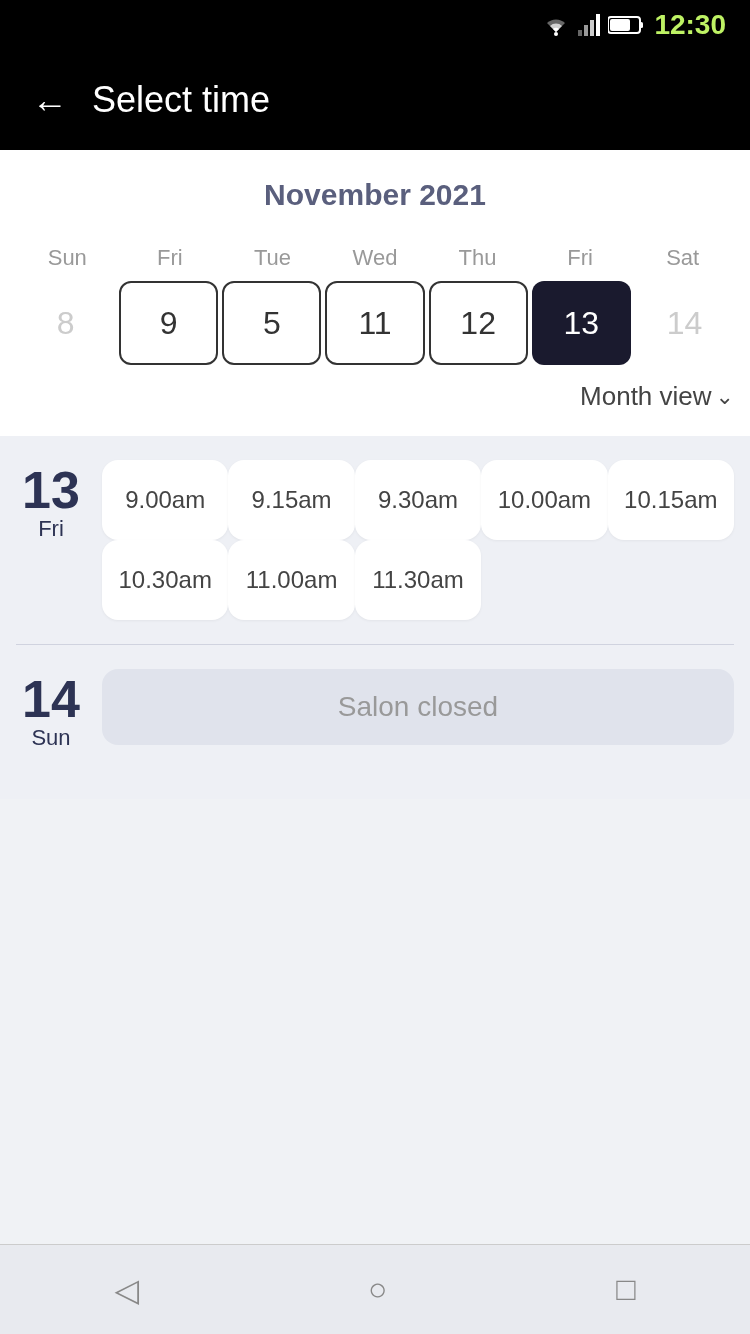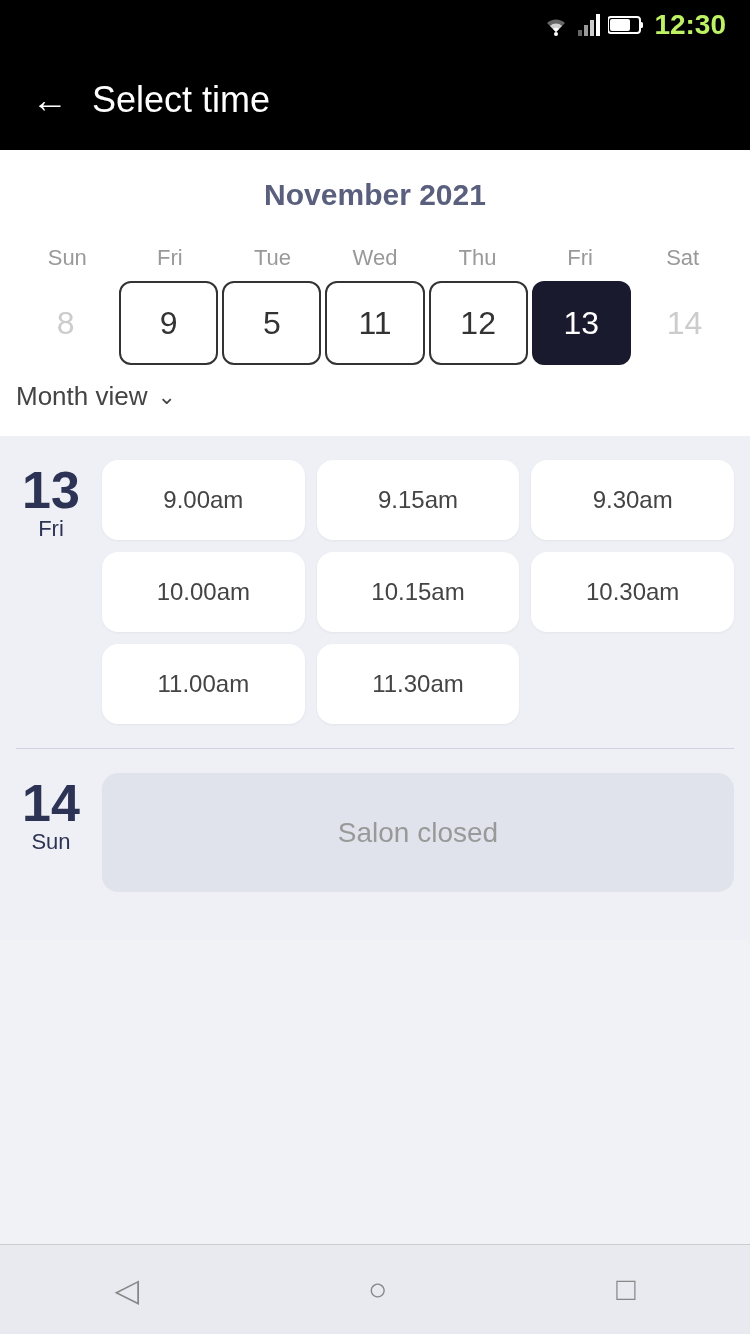--- a/index.html
+++ b/index.html
@@ -105,23 +105,23 @@
     .day-cell.selected {
       background: #1a1a2e;
       color: #fff;
       border-radius: 12px;
     }
 
     
     .month-view-row {
       display: flex;
       align-items: center;
-      justify-content: flex-start;
+      justify-content: flex-end;
       padding: 16px 0 8px;
-      gap: 10px;
+      gap: 4px;
       cursor: pointer;
     }
     .month-view-label {
       font-size: 26px;
       color: #444;
     }
     .chevron-down {
       font-size: 22px;
       color: #444;
     }
@@ -152,22 +152,22 @@
       line-height: 1;
     }
     .day-name {
       font-size: 22px;
       color: #2d3354;
       font-weight: 400;
     }
     .slots-grid {
       flex: 1;
       display: grid;
-      grid-template-columns: repeat(3, 1fr);
-      gap: 12px;
+      grid-template-columns: repeat(5, 1fr);
+      gap: 0;
     }
     .time-slot {
       background: #fff;
       border-radius: 16px;
       display: flex;
       align-items: center;
       justify-content: center;
       height: 80px;
       font-size: 24px;
       color: #444;
@@ -188,21 +188,21 @@
       gap: 16px;
       margin-bottom: 24px;
     }
     .closed-banner {
       flex: 1;
       background: #e0e3ec;
       border-radius: 16px;
       display: flex;
       align-items: center;
       justify-content: center;
-      height: 119px;
+      height: 76px;
       font-size: 28px;
       color: #999;
     }
 
     
     .bottom-nav {
       position: fixed;
       bottom: 0;
       width: 750px;
       background: #e8eaef;

